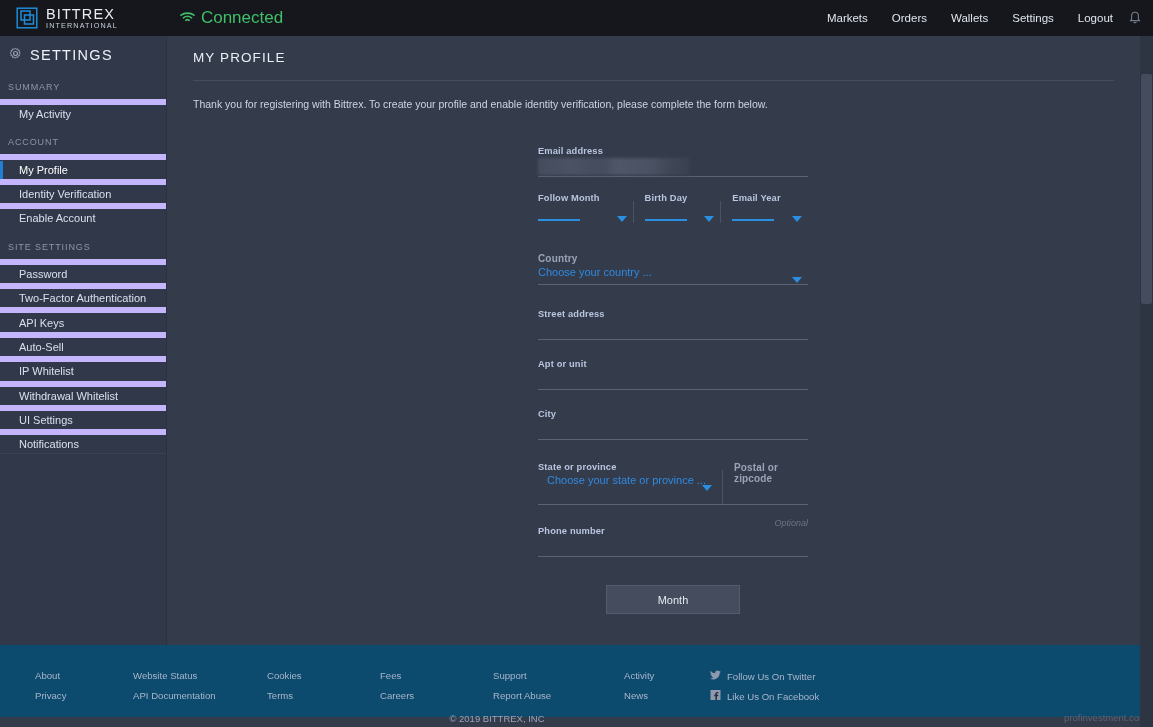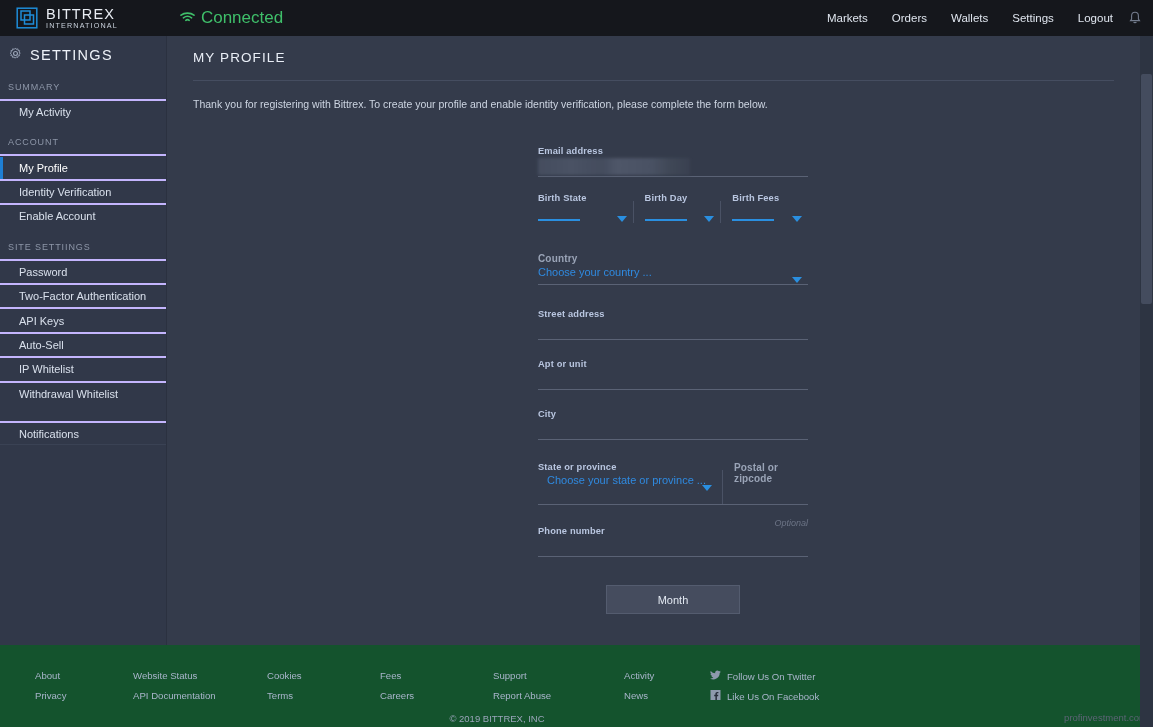--- a/index.html
+++ b/index.html
@@ -52,24 +52,24 @@
   .gear { margin-right: 8px; display:block; }
   .side-head-title {
     color: #eef2f8; font-size: 14.5px; letter-spacing: 1.3px;
   }
   .side-group-title {
     color: #8d96a8; font-size: 9px; letter-spacing: .9px;
     padding: 8px 0 7px 8px;
   }
   .side-item {
     position: relative; height: 24.4px; display: flex; align-items: center;
-    border-top: 2px solid #c4b5fd;
+    border-top: 6px solid #c4b5fd;
     padding-left: 19px;
   }
-  .side-item:last-child { border-bottom: 1px solid #3a4254; margin-top: 16px; }
+  .side-item:last-child { border-bottom: 1px solid #3a4254; }
   .side-item span.lbl { color: #d9e0ec; font-size: 11px; }
   .side-item.active span.lbl { color: #ffffff; }
   .side-item.active::before {
     content: ""; position: absolute; left: 0; top: 1px; bottom: 0;
     width: 3px; background: #1e7fd4;
   }
   .side-spacer { height: 6px; }
 
   
   .main {
@@ -117,22 +117,22 @@
   .sel-text { color: #2f8ae0; font-size: 11px; }
   .optional { position: absolute; right: 0; top: 14px; color: #6c7486; font-size: 9px; font-style: italic; }
 
   .submit-wrap { text-align: center; padding-top: 28px; }
   .submit-btn {
     width: 134px; height: 29px; background: #454c5e; border: 1px solid #545c6f;
     color: #e3e9f2; font-size: 11px; font-family: "Liberation Sans", sans-serif;
     cursor: pointer;
   }
   .footer-bgfull {
-    position: absolute; left: 0; top: 645px; width: 1153px; height: 82px;
-    background: #14532d;
+    position: absolute; left: 0; top: 645px; width: 1153px; height: 72px;
+    background: #0c4a6e;
   }
   .fcols { position: absolute; left: 35px; top: 25px; display: flex; }
   .fcol { width: 98px; }
   .fcol a {
     display: block; color: #a9b5cb; font-size: 9.6px; text-decoration: none;
     margin-bottom: 9px;
   }
   .fsocial { width: 140px; }
   .fsocial a { display: flex; align-items: center; color: #a9b5cb; font-size: 9.6px; text-decoration:none; margin-bottom: 8px; }
   .fsocial .sic { width: 11px; margin-right: 6px; display: inline-block; }
@@ -240,20 +240,23 @@
   <div class="side-item">
     <span class="lbl">Auto-Sell</span>
   </div>
   <div class="side-item">
     <span class="lbl">IP Whitelist</span>
   </div>
   <div class="side-item">
     <span class="lbl">Withdrawal Whitelist</span>
   </div>
   <div class="side-item">
+    <span class="lbl">UI Settings</span>
+  </div>
+  <div class="side-item">
     <span class="lbl">Notifications</span>
   </div>
 </aside>
 
 <main class="main">
   <div class="page-title">MY PROFILE</div>
   <div class="title-rule"></div>
   <div class="intro">Thank you for registering with Bittrex. To create your profile and enable identity verification, please complete the form below.</div>
 
   <form class="form">
@@ -261,37 +264,37 @@
     <div class="fld">
       <span class="lbl-blue">Email address</span>
       <div class="input-area">
         <div class="redact"></div>
       </div>
       <div class="underline"></div>
     </div>
 
     <div class="row3" style="margin-top:16px;">
       <div class="col3" style="width:100px;">
-        <span class="lbl-blue">Birth State</span>
+        <span class="lbl-blue">Follow Month</span>
         <div class="input-area">
           <div class="dash-underline" style="position:absolute;left:0;bottom:2px;"></div>
           <span class="caret"></span>
         </div>
       </div>
       <div class="col3" style="width:92px;padding-left:12px;">
         <span class="divider-v"></span>
         <span class="lbl-blue">Birth Day</span>
         <div class="input-area">
           <div class="dash-underline" style="position:absolute;left:0;bottom:2px;"></div>
           <span class="caret"></span>
         </div>
       </div>
       <div class="col3" style="width:92px;padding-left:12px;">
         <span class="divider-v"></span>
-        <span class="lbl-blue">Birth Fees</span>
+        <span class="lbl-blue">Email Year</span>
         <div class="input-area">
           <div class="dash-underline" style="position:absolute;left:0;bottom:2px;"></div>
           <span class="caret"></span>
         </div>
       </div>
     </div>
 
     <div class="fld" style="padding-top:30px;">
       <span class="lbl-gray">Country</span>
       <div class="input-area">

